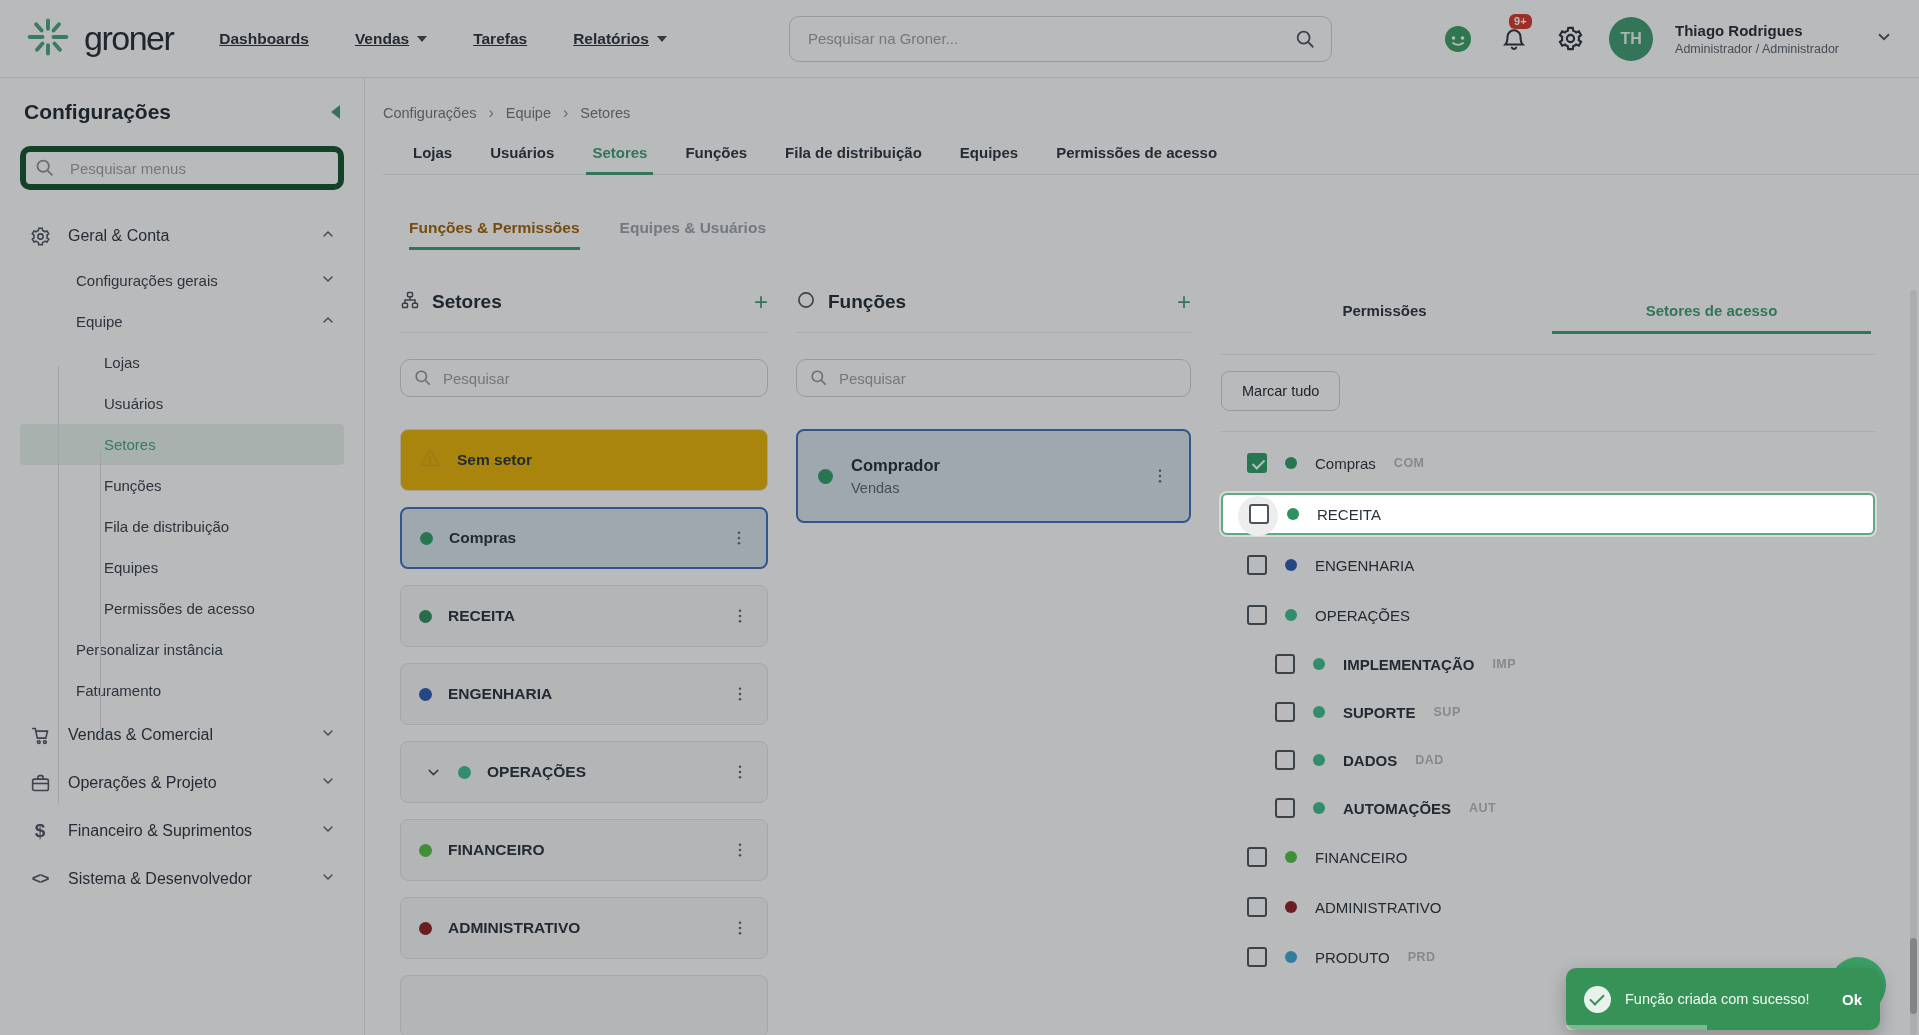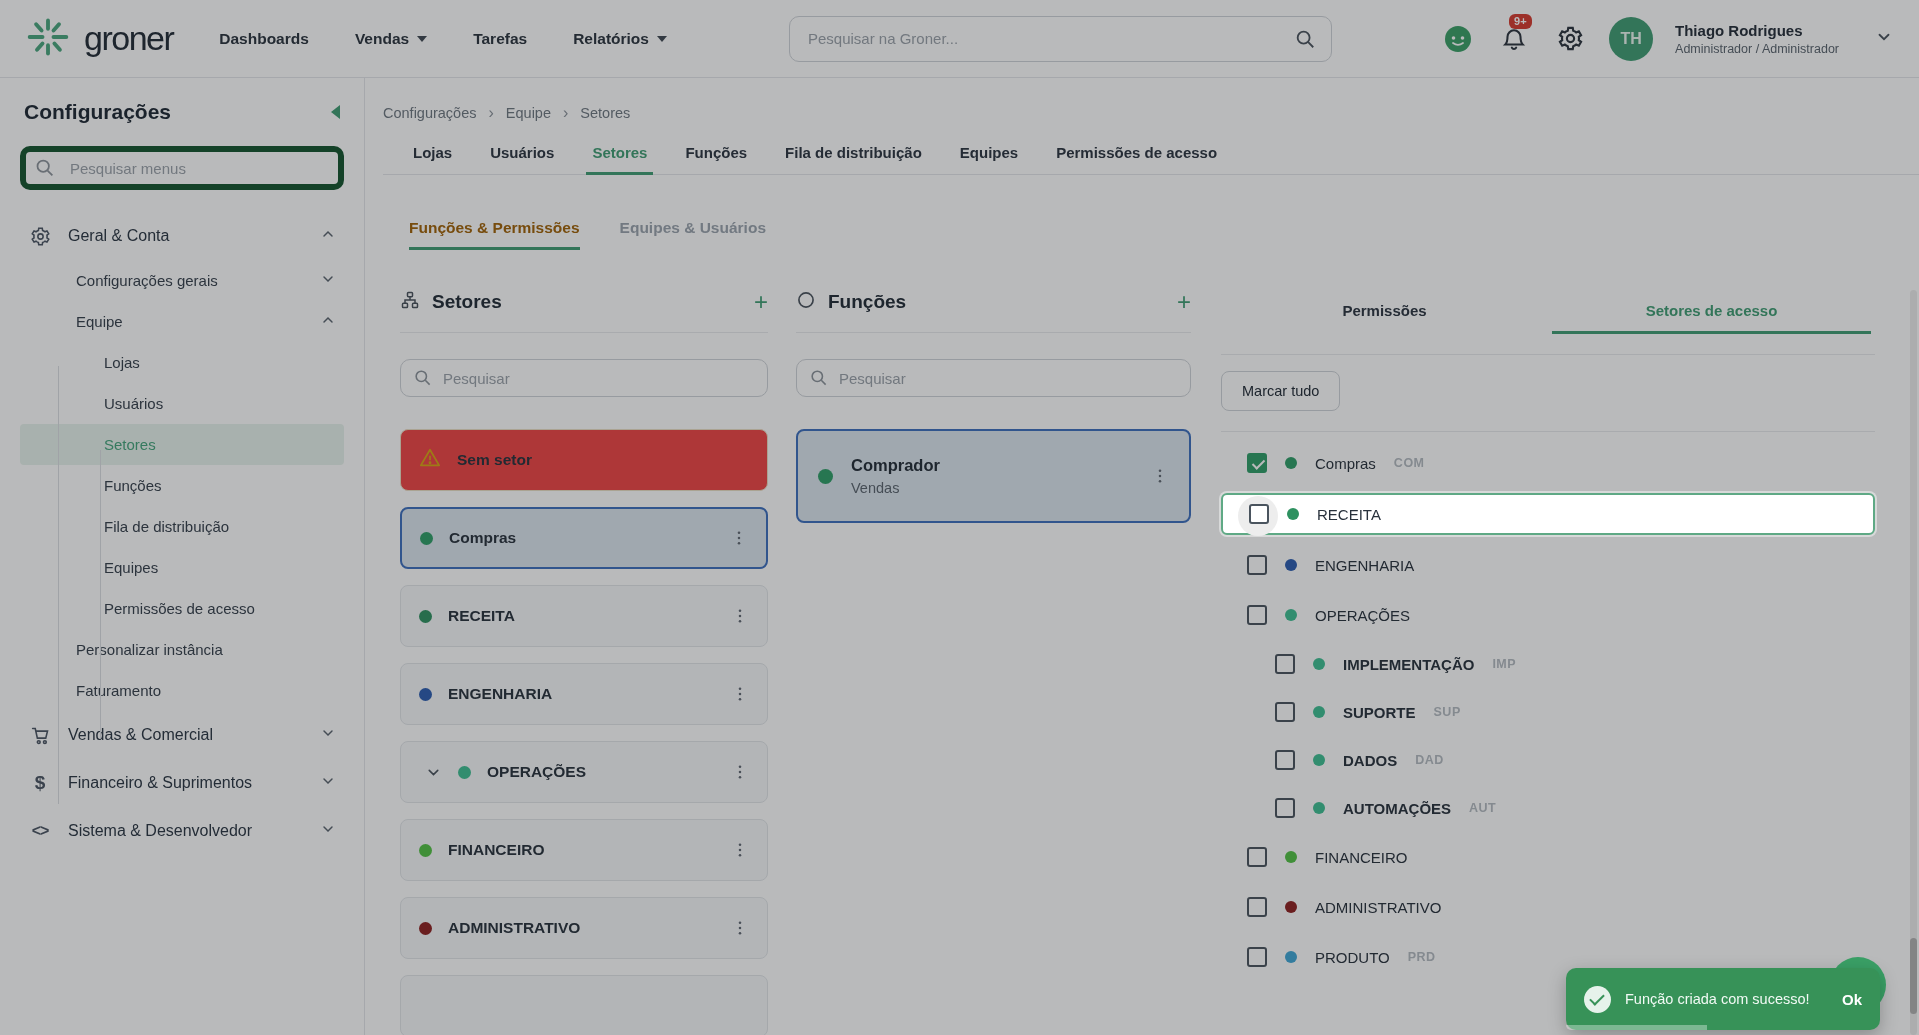--- a/index.html
+++ b/index.html
@@ -5,21 +5,21 @@
   * { margin:0; padding:0; box-sizing:border-box; }
   html,body { width:1919px; height:1035px; overflow:hidden; }
   body { font-family:"Liberation Sans", sans-serif; background:#fff; color:#222b36; }
 
   
   .navbar { position:absolute; left:0; top:0; width:1919px; height:78px; background:#fff;
             border-bottom:1px solid #e4e6ea; display:flex; align-items:center; padding:0 26px; }
   .logo { display:flex; align-items:center; gap:14px; }
   .logo-word { font-size:34px; font-weight:500; letter-spacing:-1.5px; color:#222b36; }
   .nav-links { display:flex; align-items:center; gap:46px; margin-left:46px; }
-  .nav-link { display:flex; align-items:center; gap:8px; font-size:15.5px; font-weight:600; color:#2a333d; cursor:pointer; }
+  .nav-link { display:flex; align-items:center; gap:8px; font-size:15.5px; font-weight:600; color:#2a333d; cursor:pointer;text-decoration:underline; }
   .caret-down { width:0; height:0; border-left:5px solid transparent; border-right:5px solid transparent; border-top:6px solid #3f4852; }
   .nav-search { position:relative; margin-left:122px; width:543px; height:46px; }
   .nav-search input { width:100%; height:100%; border:1px solid #cfd3d8; border-radius:10px; padding:0 24px 0 18px;
                       font-size:15px; color:#222b36; font-family:inherit; background:#fff; outline:none; }
   .nav-search input::placeholder { color:#9aa1a9; }
   .nav-search .mag { position:absolute; right:16px; top:12px; color:#49525c; }
   .nav-right { margin-left:auto; display:flex; align-items:center; gap:22px; }
   .icon-btn { position:relative; width:34px; height:34px; display:flex; align-items:center; justify-content:center; cursor:pointer; color:#2b333d; }
   .badge { position:absolute; top:-8px; left:12px; background:#d63a2f; color:#fff; font-size:11px; font-weight:700;
            border-radius:6px; padding:2px 5px; line-height:1; }
@@ -82,21 +82,21 @@
   .col-title { font-size:19px; font-weight:700; color:#212b36; }
   .plus-btn { margin-left:auto; color:#3f9d73; font-size:24px; font-weight:400; cursor:pointer; line-height:1; }
   .col-search { position:relative; margin-top:26px; height:38px; }
   .col-search input { width:100%; height:100%; border:1px solid #cfd3d8; border-radius:10px; padding:0 12px 0 42px;
                       font-size:15px; font-family:inherit; outline:none; background:#fff; color:#222b36; }
   .col-search input::placeholder { color:#9aa1a9; }
   .col-search .mag { position:absolute; left:13px; top:9px; color:#8b929a; }
   .cards { margin-top:32px; display:flex; flex-direction:column; gap:16px; }
   .card { height:62px; border:1px solid #e2e5e9; background:#f7f8fa; border-radius:8px;
           display:flex; align-items:center; padding:0 18px; gap:16px; cursor:pointer; }
-  .card.warn { background:#ef4444; border-color:#eadfc4; }
+  .card.warn { background:#eab308; border-color:#eadfc4; }
   .card.selected { background:#dce5ee; border:2px solid #3d6fbe; }
   .card .dot { width:13px; height:13px; border-radius:50%; flex:none; }
   .card-label { font-size:15.5px; font-weight:600; color:#28313c; }
   .kebab { margin-left:auto; color:#5f6771; cursor:pointer; display:flex; }
   .card .chev-sm { color:#49525c; display:flex; }
   .card.expand { padding-left:24px; }
   .fcard { margin-top:32px; border:2px solid #3d6fbe; background:#dce5ee; border-radius:8px; height:94px;
            display:flex; align-items:center; padding:0 20px; gap:18px; cursor:pointer; }
   .fcard .dot { width:15px; height:15px; border-radius:50%; }
   .fcard-name { font-size:16.5px; font-weight:600; color:#222b36; }
@@ -304,20 +304,33 @@
               <circle cx="10" cy="19.5" r="1.6"></circle>
               <circle cx="17" cy="19.5" r="1.6"></circle>
             </svg>
         </span>
         <span class="mi-label">Vendas &amp; Comercial</span>
         <span class="chev"><svg width="16" height="16" viewBox="0 0 24 24" fill="none" stroke="currentColor" stroke-width="2.2" stroke-linecap="round">
               <polyline points="6,9 12,15 18,9"></polyline>
             </svg></span>
       </div>
       <div class="mi l0">
+        <span class="mi-icon">
+          <svg width="21" height="21" viewBox="0 0 24 24" fill="none" stroke="currentColor" stroke-width="1.8">
+              <rect x="3" y="7" width="18" height="13" rx="2"></rect>
+              <path d="M9 7V5a2 2 0 0 1 2-2h2a2 2 0 0 1 2 2v2"></path>
+              <path d="M3 12h18"></path>
+            </svg>
+        </span>
+        <span class="mi-label">Operações &amp; Projeto</span>
+        <span class="chev"><svg width="16" height="16" viewBox="0 0 24 24" fill="none" stroke="currentColor" stroke-width="2.2" stroke-linecap="round">
+              <polyline points="6,9 12,15 18,9"></polyline>
+            </svg></span>
+      </div>
+      <div class="mi l0">
         <span class="mi-dollar">$</span>
         <span class="mi-label">Financeiro &amp; Suprimentos</span>
         <span class="chev"><svg width="16" height="16" viewBox="0 0 24 24" fill="none" stroke="currentColor" stroke-width="2.2" stroke-linecap="round">
               <polyline points="6,9 12,15 18,9"></polyline>
             </svg></span>
       </div>
       <div class="mi l0">
         <span class="mi-code">&lt;&gt;</span>
         <span class="mi-label">Sistema &amp; Desenvolvedor</span>
         <span class="chev"><svg width="16" height="16" viewBox="0 0 24 24" fill="none" stroke="currentColor" stroke-width="2.2" stroke-linecap="round">

